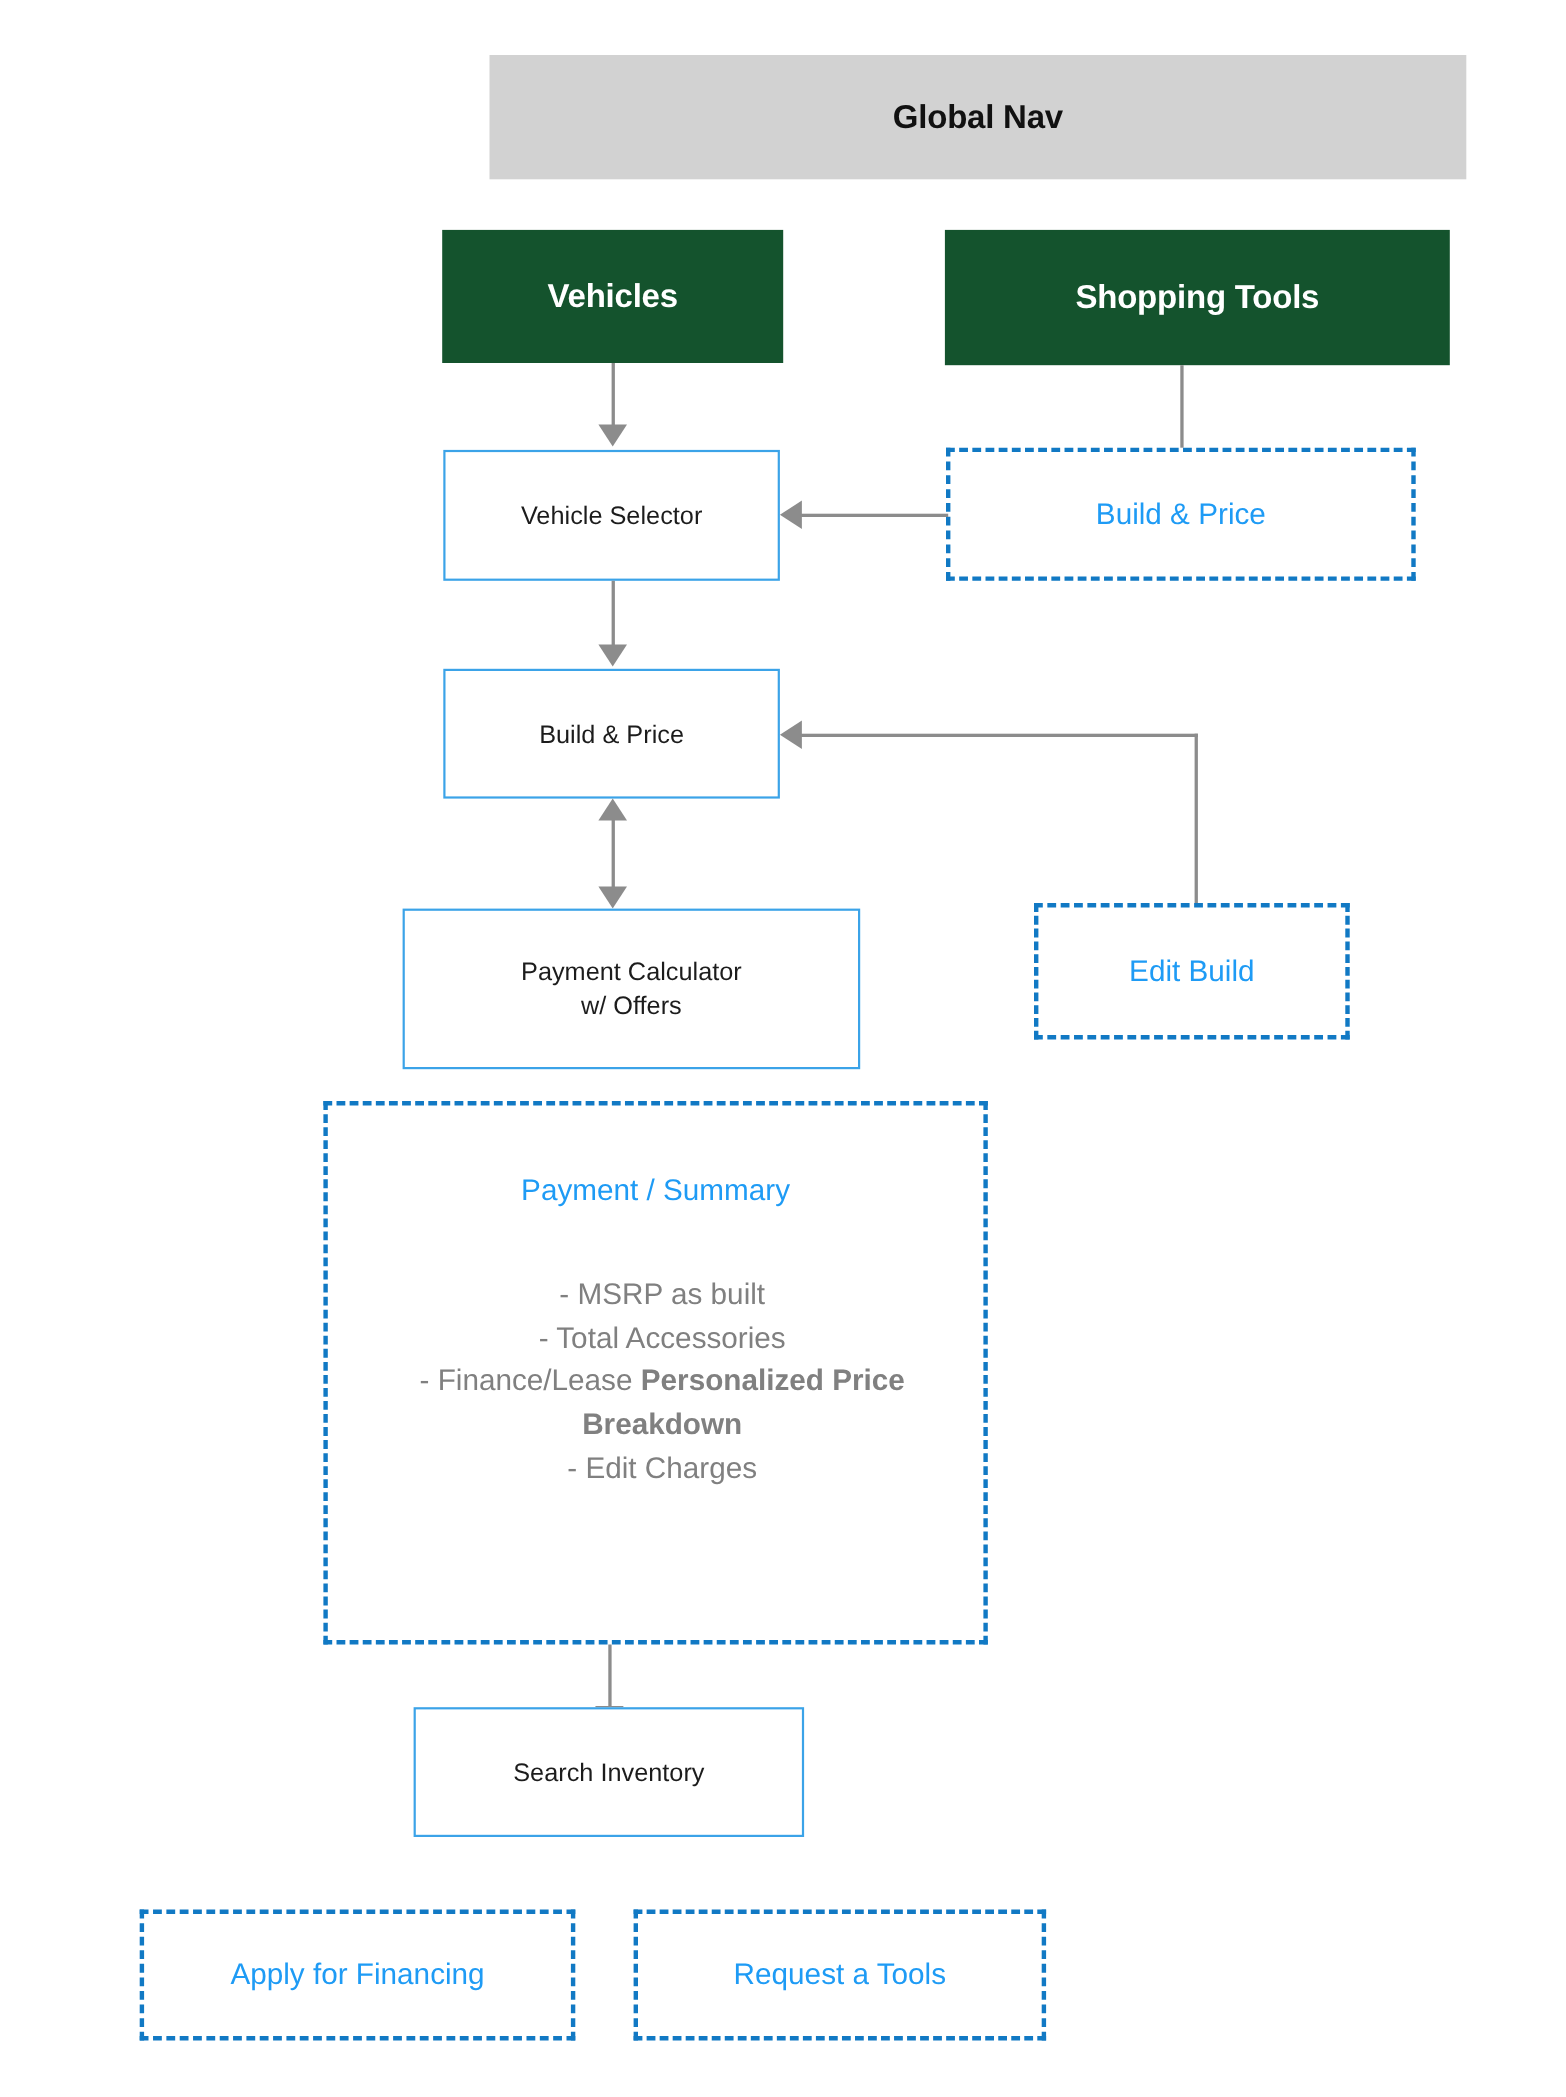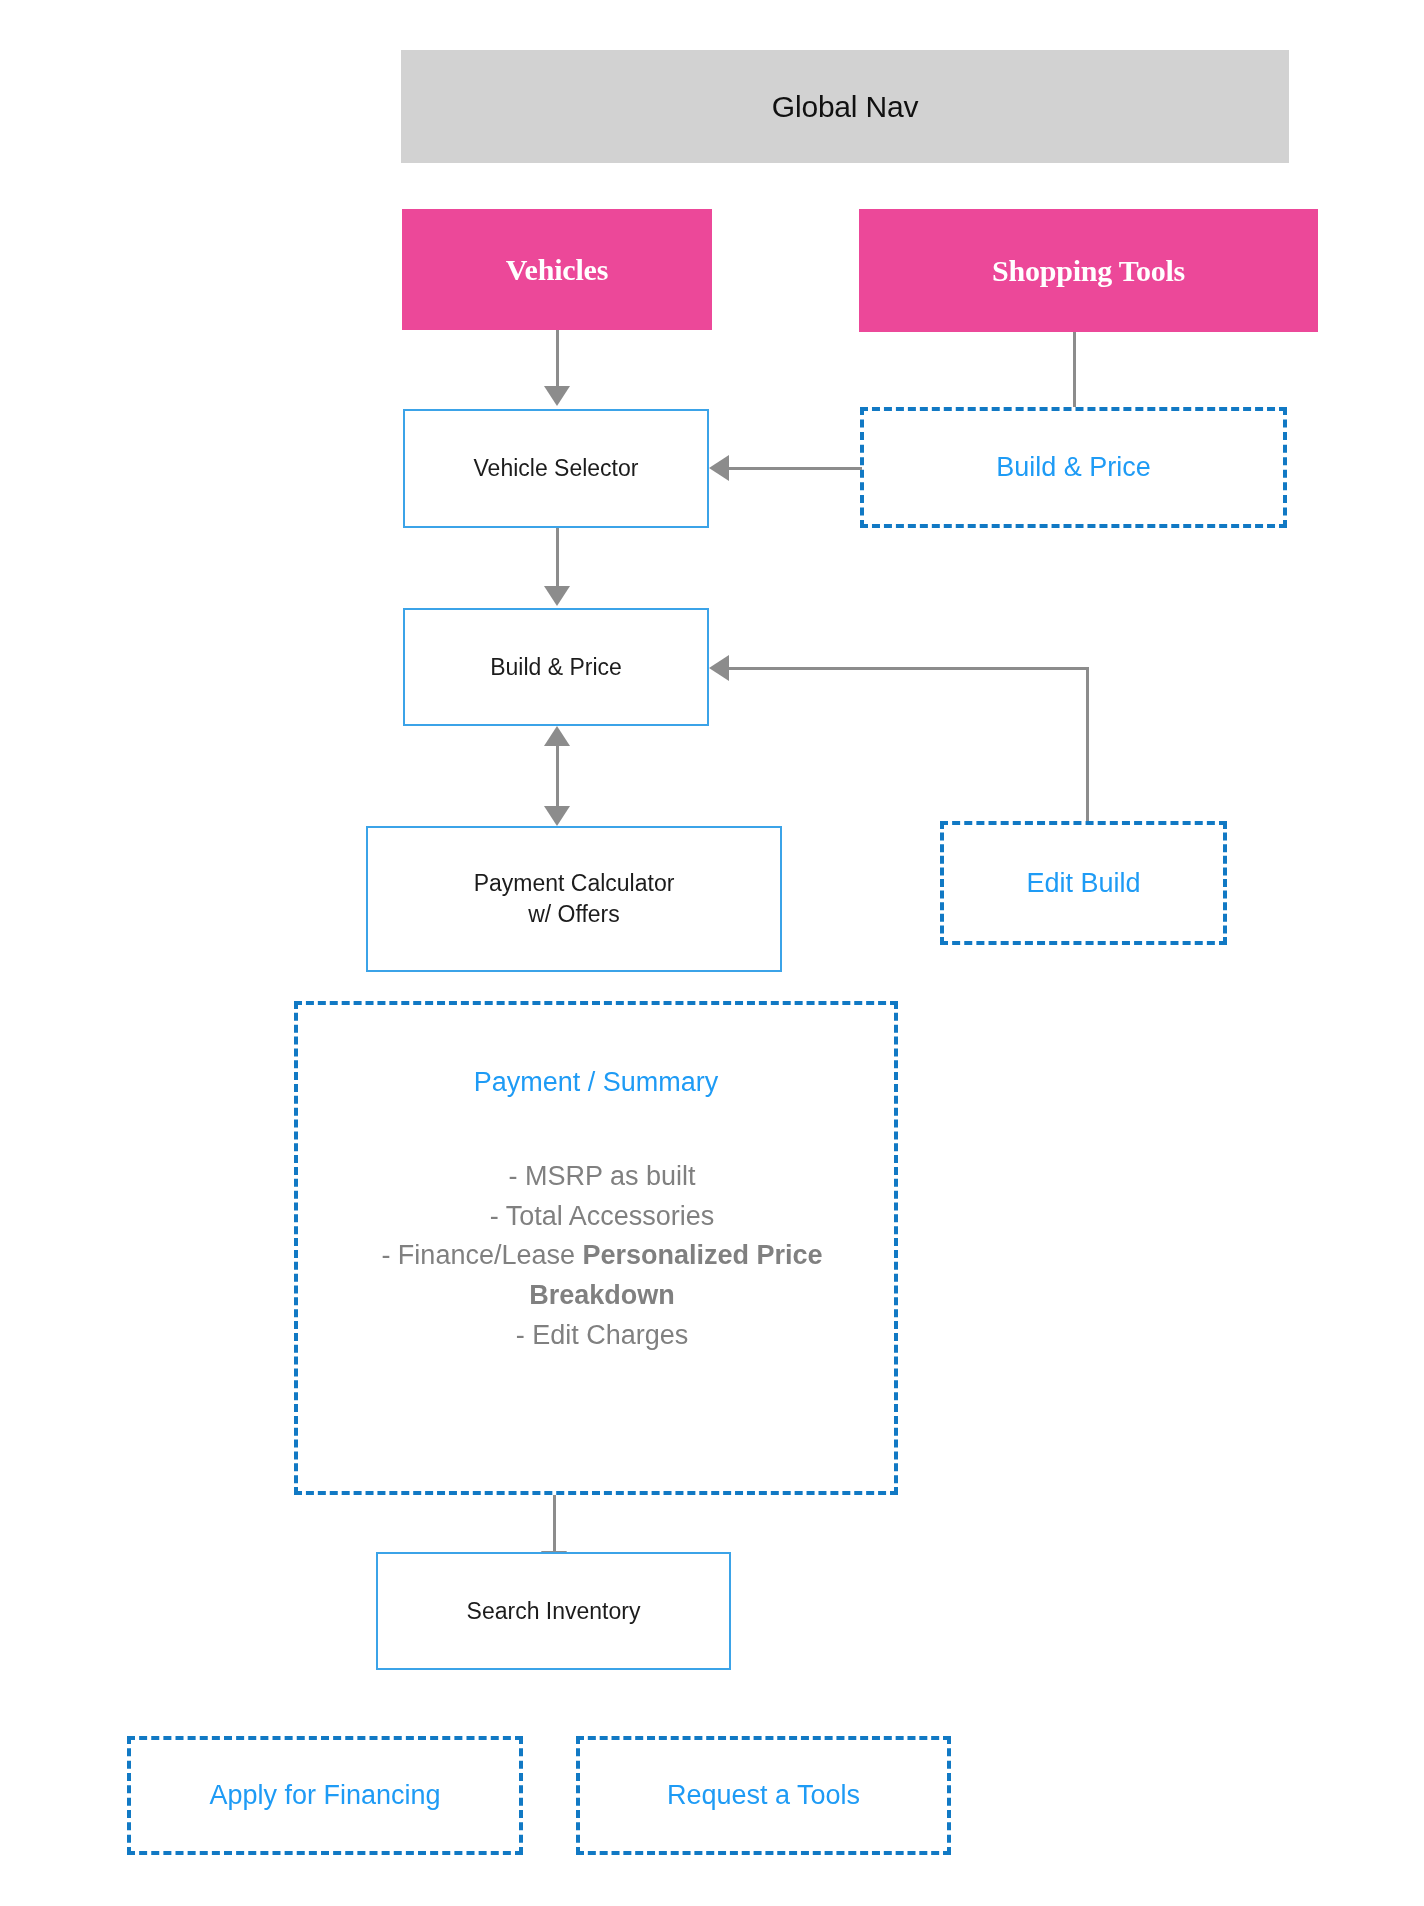--- a/index.html
+++ b/index.html
@@ -24,33 +24,33 @@
     display: flex;
     align-items: center;
     justify-content: center;
     text-align: center;
   }
 
   
   .band {
     background: #d2d2d2;
     color: #111111;
-    font-weight: normal;
+    font-weight: bold;
     font-size: 30px;
     letter-spacing: -0.2px;
+    margin-left: 44px;
   }
 
   
   .navy {
-    background: #ec4899;
+    background: #14532d;
     color: #ffffff;
     font-weight: bold;
     font-size: 30px;
     letter-spacing: -0.2px;
-    font-family: Liberation Serif, serif;
   }
 
   
   .outline {
     background: #ffffff;
     border: 2px solid #3ba3e8;
     color: #1c1c1c;
     font-size: 23px;
     font-weight: normal;
     line-height: 1.33;

